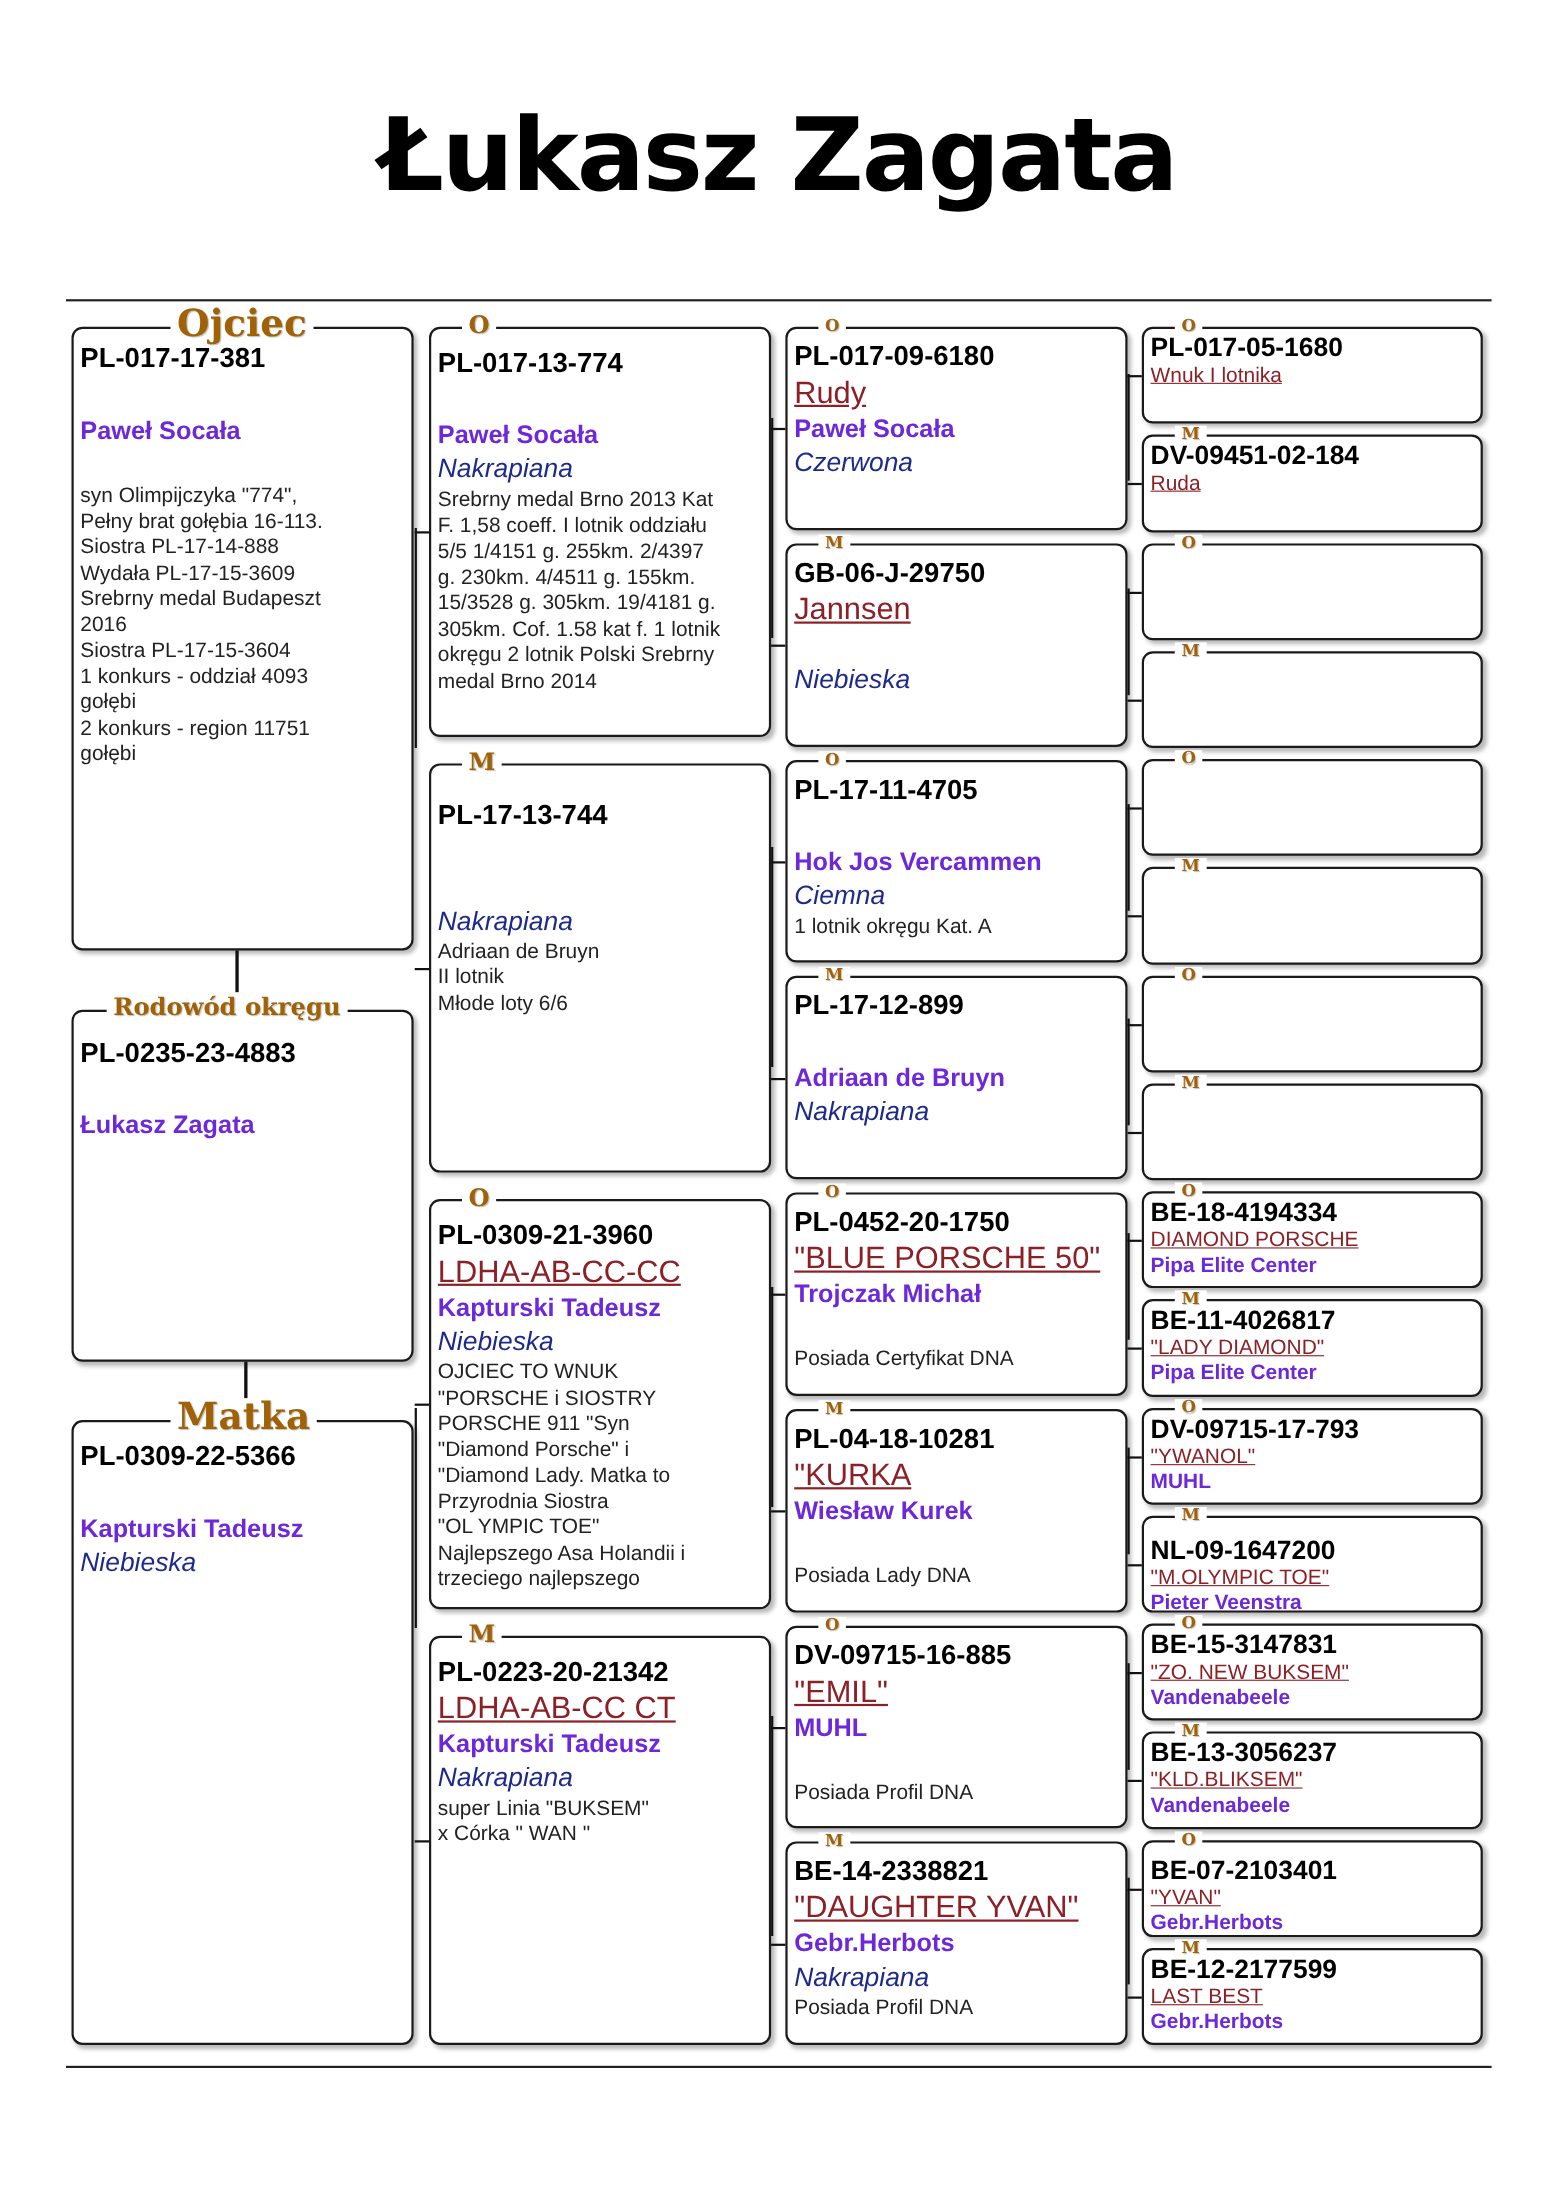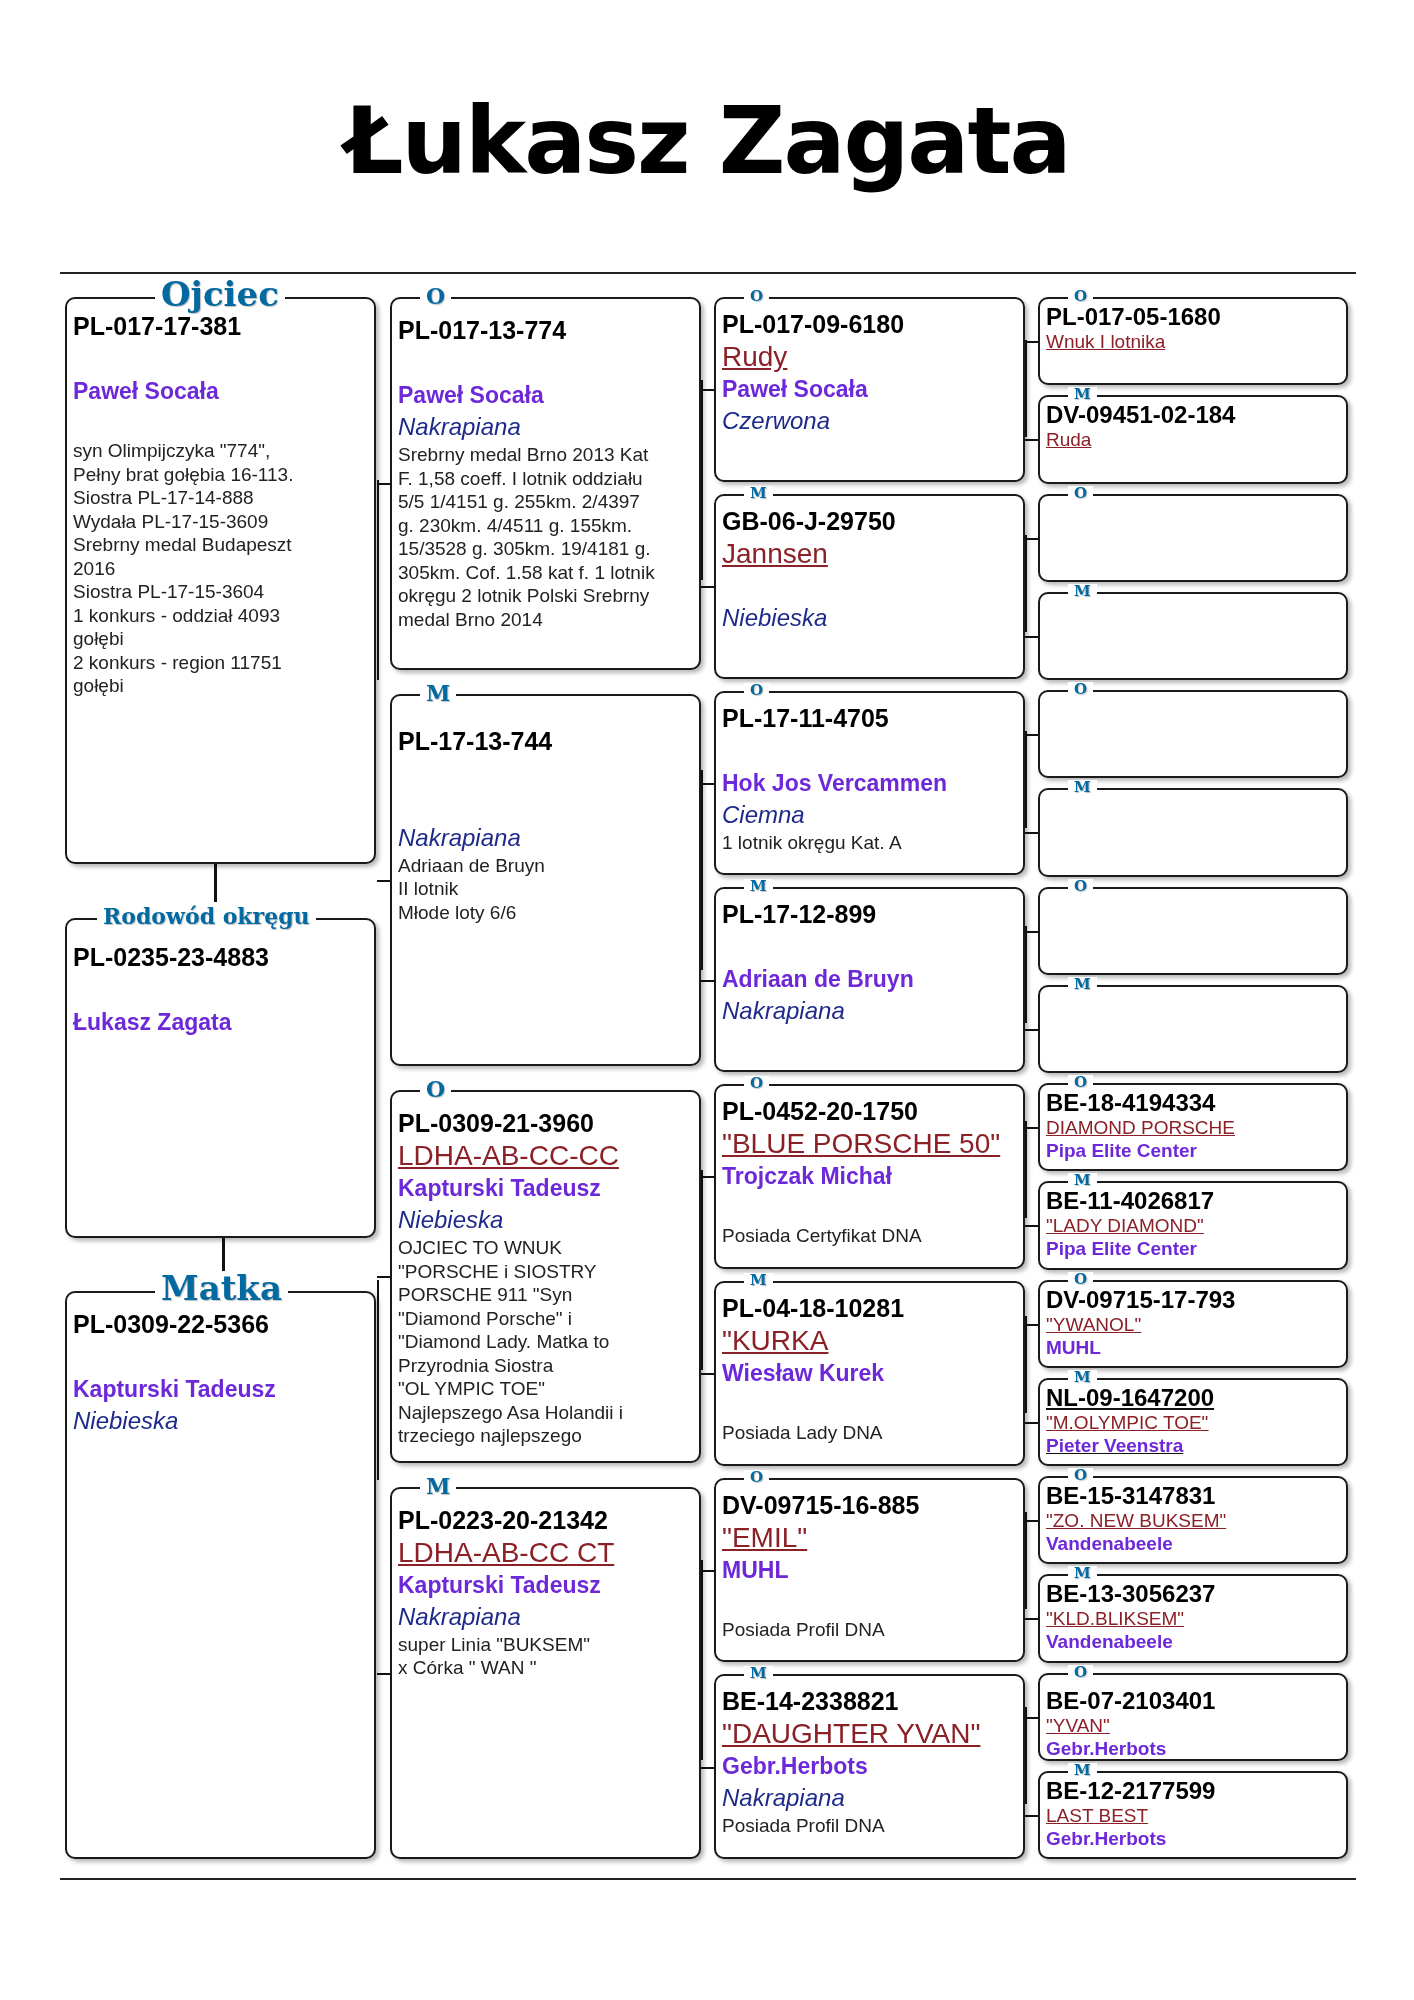--- a/index.html
+++ b/index.html
@@ -1,20 +1,20 @@
 <!DOCTYPE html>
 <html><head>
 <meta charset="utf-8">
 <style>
   html, body { margin:0; padding:0; background:#ffffff; }
   body { width:1414px; height:2000px; position:relative; overflow:hidden; font-family:"Liberation Sans", sans-serif; color:#111; }
   .title { position:absolute; left:0; top:88px; width:1414px; text-align:center; font-family:"DejaVu Sans", sans-serif; font-weight:bold; font-size:92px; letter-spacing:-2px; color:#000; }
   .hline { position:absolute; left:60px; width:1296px; height:2px; background:#222; }
   .box { position:absolute; border:2px solid #1a1a1a; border-radius:10px; background:#fff; box-shadow:3px 3px 4px rgba(0,0,0,0.28); box-sizing:border-box; }
-  .legend { position:absolute; top:-14px; background:#fff; font-family:"DejaVu Serif", serif; font-weight:bold; color:#0369a1; padding:0 6px; line-height:1; text-shadow:1px 1px 1px rgba(0,0,0,0.25);text-align:center; }
+  .legend { position:absolute; top:-14px; background:#fff; font-family:"DejaVu Serif", serif; font-weight:bold; color:#a16207; padding:0 6px; line-height:1; text-shadow:1px 1px 1px rgba(0,0,0,0.25);text-align:center; }
   .legend.big { font-size:34px; top:-22px; }
   .legend.mid { font-size:22px; top:-15px; }
   .legend.sm { font-size:22px; top:-14px; left:28px; }
   .legend.xs { font-size:15px; top:-10px; left:28px; }
   .content { position:absolute; left:6px; right:6px; top:10px; }
   .ring { font-weight:bold; color:#000; }
   .c1 .ring, .c2 .ring, .c3 .ring { font-size:25px; line-height:34px; }
   .c4 .ring { font-size:24px; line-height:28px; }
   .name { color:#8b2027; text-decoration:underline; }
   .c2 .name, .c3 .name { font-size:28px; line-height:32px; }
@@ -298,21 +298,21 @@
       <span class="legend xs">O</span>
       <div class="content" style="top: 4px;">
         <div class="ring">DV-09715-17-793</div>
         <div class="name">"YWANOL"</div>
         <div class="breeder">MUHL</div>
       </div>
     </div>
     <div class="connector-h" style="left: 1025px; width: 13px; top: 1323.62px;"></div>
     <div class="box c4" style="left: 1038px; top: 1377.75px; width: 310px; height: 88.25px;">
       <span class="legend xs">M</span>
-      <div class="content" style="top: 4px; text-decoration: underline;">
+      <div class="content" style="top: 16px;">
         <div class="ring">NL-09-1647200</div>
         <div class="name">"M.OLYMPIC TOE"</div>
         <div class="breeder">Pieter Veenstra</div>
       </div>
     </div>
     <div class="connector-h" style="left: 1025px; width: 13px; top: 1421.88px;"></div>
     <div class="box c4" style="left: 1038px; top: 1476px; width: 310px; height: 88.25px;">
       <span class="legend xs">O</span>
       <div class="content" style="top: 4px;">
         <div class="ring">BE-15-3147831</div>

